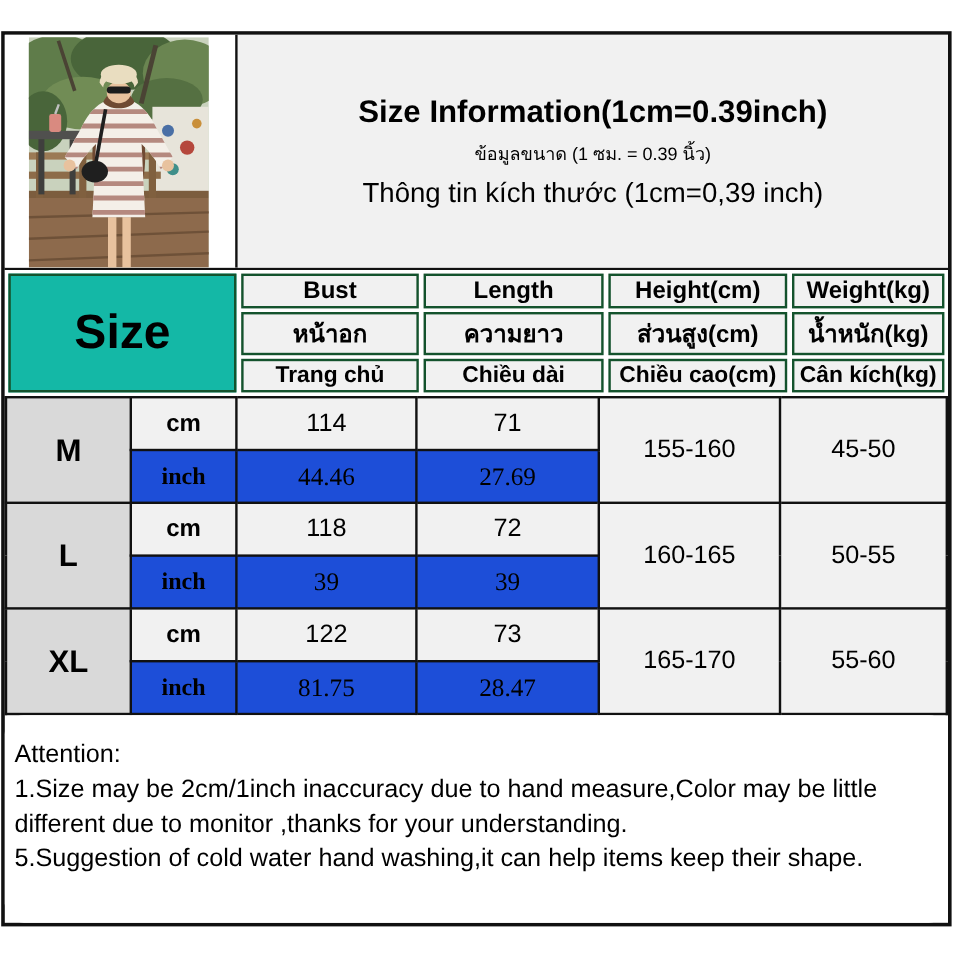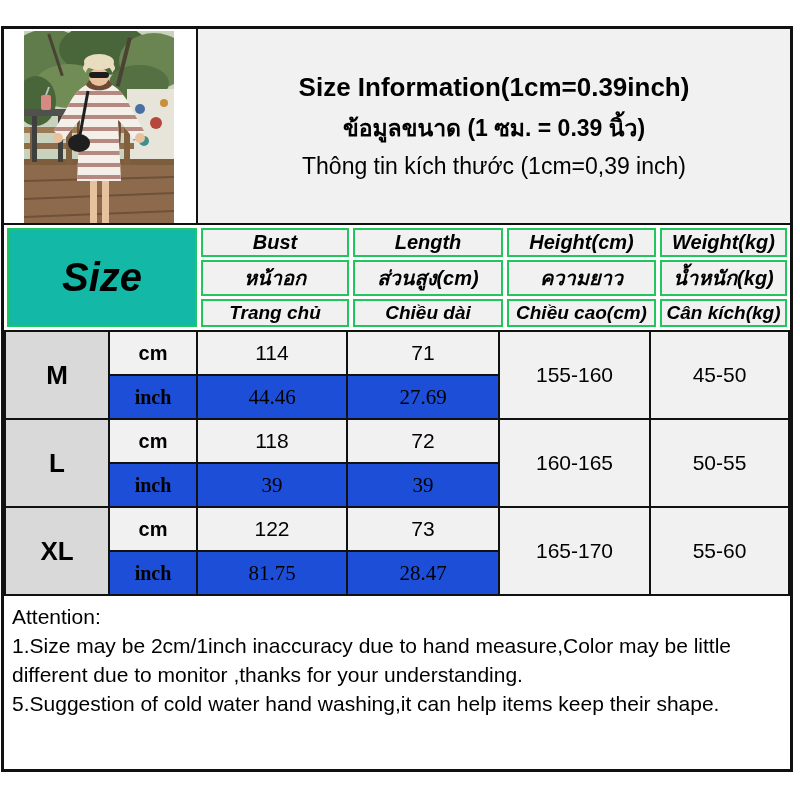--- a/index.html
+++ b/index.html
@@ -5,42 +5,42 @@
   * { margin:0; padding:0; box-sizing:border-box; }
   html,body { width:800px; height:800px; background:#fff; font-family:"Liberation Sans","DejaVu Sans",sans-serif; color:#000; }
   .sheet { position:absolute; left:1px; top:26px; width:792px; height:746px; border:3px solid #111; background:#fff; display:flex; flex-direction:column; }
 
   
   .top-row { height:196px; display:flex; border-bottom:2px solid #111; }
   .photo-cell { width:194px; border-right:2px solid #111; background:#fff; position:relative; }
   .photo-cell svg { position:absolute; left:20px; top:2px; }
   .title-cell { flex:1; background:#f1f1f1; display:flex; flex-direction:column; justify-content:center; align-items:center; gap:7px; text-align:left; }
   .title-en { font-size:26px; font-weight:bold; }
-  .title-th { font-size:23px; font-weight:bold; }
+  .title-th { font-size:15px; font-weight:normal; }
   .title-vi { font-size:23px; font-weight:normal; }
 
   
   .hdr { height:105px; background:#fff; display:grid; padding:3px; column-gap:4px; row-gap:3px;
          grid-template-columns:101px 85px 148px 150px 149px 1fr; grid-template-rows:1fr 1fr 1fr; }
-  .hcell { border:2px solid #22c55e; background:#f1f1f1; display:flex; align-items:center; justify-content:center; font-weight:bold; font-size:20px;font-style:italic; }
+  .hcell { border:2px solid #14532d; background:#f1f1f1; display:flex; align-items:center; justify-content:center; font-weight:bold; font-size:20px; }
   .size-cell { grid-column:1/3; grid-row:1/4; background:#14b8a6; font-size:40px; }
   .vi-row { font-size:19px; }
 
   
   table { width:100%; border-collapse:collapse; table-layout:fixed; }
   td { border:2px solid #111; text-align:center; vertical-align:middle; font-size:21px; height:44px; }
   .lbl { background:#d9d9d9; font-weight:bold; font-size:26px; }
   .unit { font-weight:bold; font-size:20px; }
   .cm-row td { background:#f1f1f1; }
   .cm-row td.lbl { background:#d9d9d9; }
   .inch-row td { background:#1d4ed8;font-family:Liberation Serif, serif; }
   .range { background:#f1f1f1; }
 
   
-  .attention { flex:1; background:#fff; padding:6px 8px 0 8px; font-size:21px; line-height:29px;border-radius:16px; }
+  .attention { flex:1; background:#fff; padding:18px 8px 0 8px; font-size:21px; line-height:29px;border-radius:16px; }
 </style>
 </head>
 <body>
 
 <div class="sheet">
 
   <div class="top-row">
     <div class="photo-cell">
       <svg width="150" height="192" viewBox="0 0 150 192">
 
@@ -115,22 +115,22 @@
     </div>
   </div>
 
   <div class="hdr">
     <div class="hcell size-cell">Size</div>
     <div class="hcell">Bust</div>
     <div class="hcell">Length</div>
     <div class="hcell">Height(cm)</div>
     <div class="hcell">Weight(kg)</div>
     <div class="hcell">หน้าอก</div>
+    <div class="hcell">ความยาว</div>
     <div class="hcell">ส่วนสูง(cm)</div>
-    <div class="hcell">ความยาว</div>
     <div class="hcell">น้ำหนัก(kg)</div>
     <div class="hcell vi-row">Trang chủ</div>
     <div class="hcell vi-row">Chiều dài</div>
     <div class="hcell vi-row">Chiều cao(cm)</div>
     <div class="hcell vi-row">Cân kích(kg)</div>
   </div>
 
   <table>
     <colgroup>
         <col style="width:104px">

